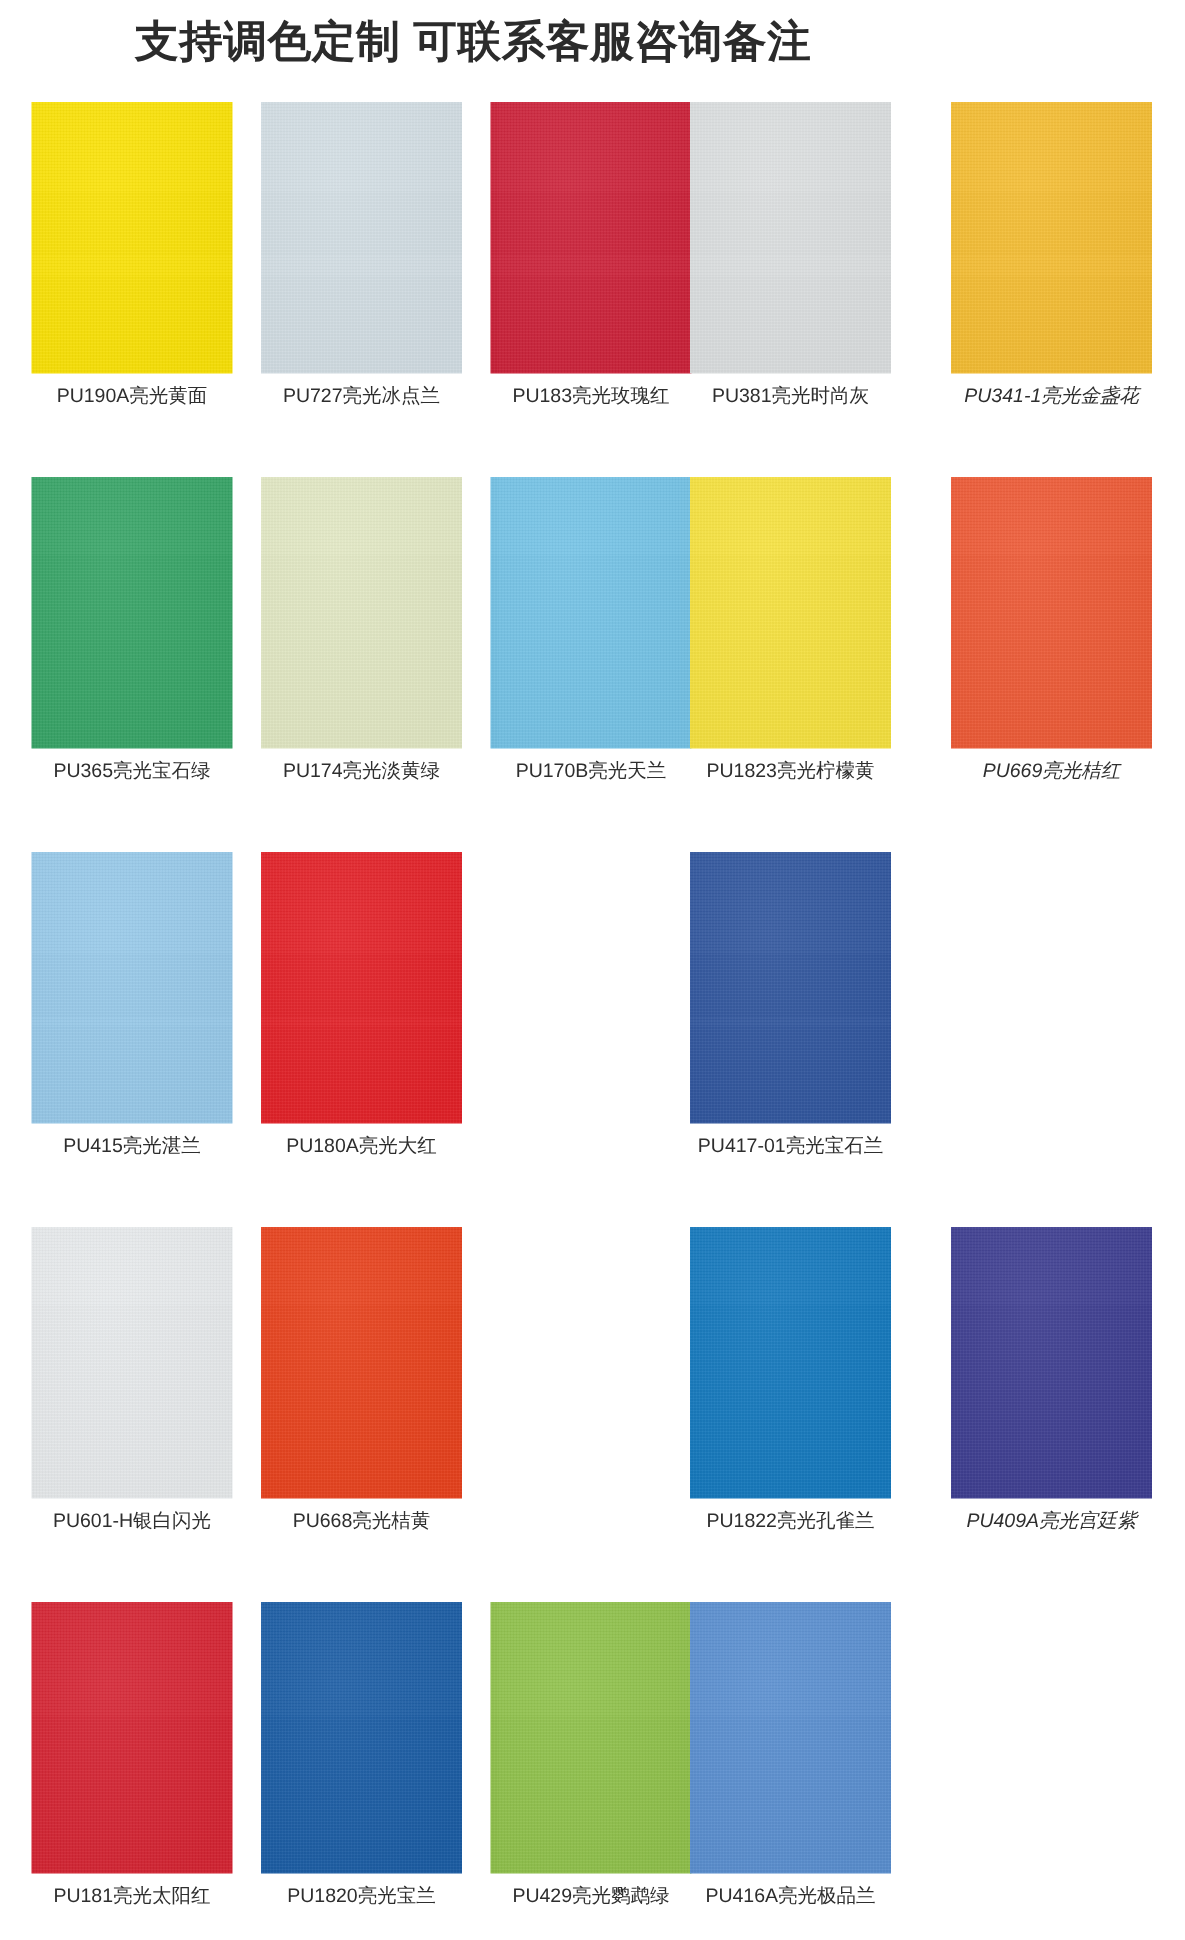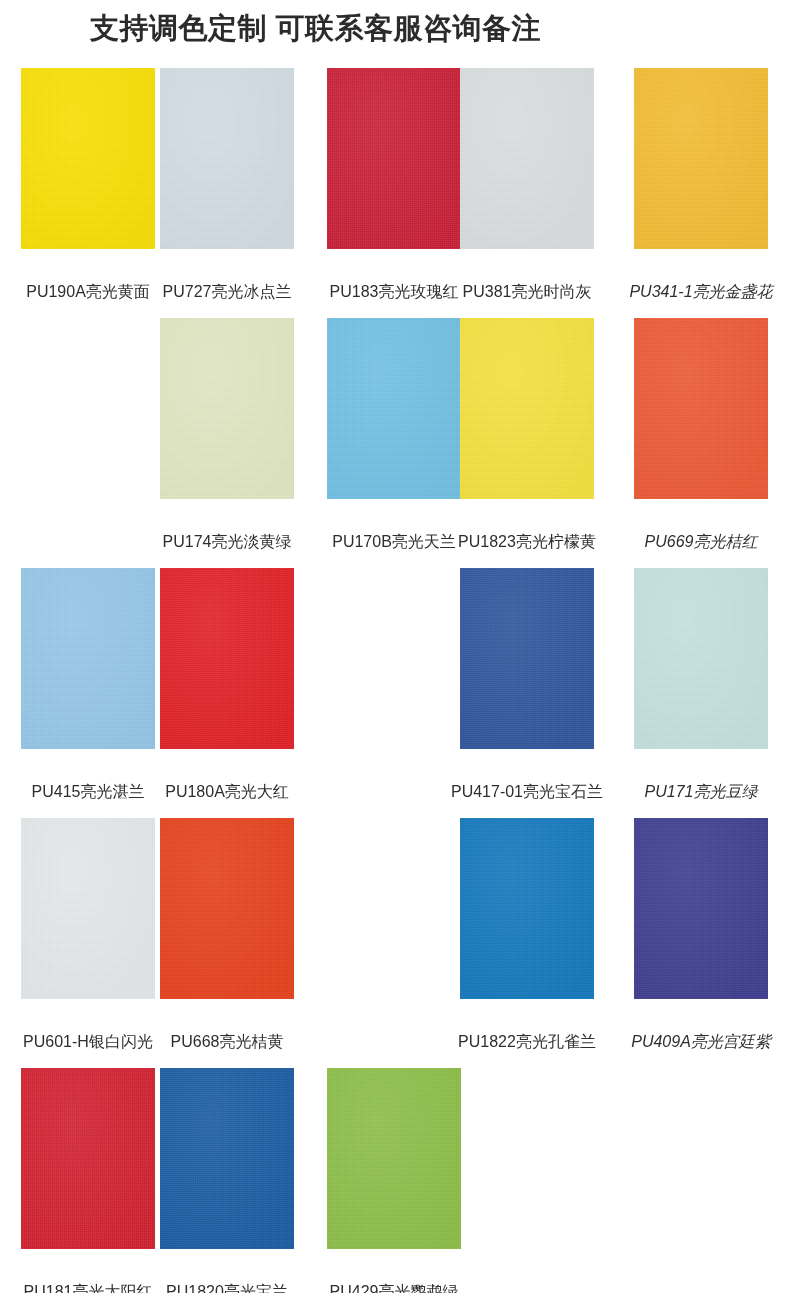--- a/index.html
+++ b/index.html
@@ -44,21 +44,21 @@
   .row {
     position: relative;
     height: 250px;
   }
   .cell {
     position: absolute;
     top: 0;
     width: 134px;
   }
   .cell.c0 { left: 0px; }
-  .cell.c1 { left: 139px; }
+  .cell.c1 { left: 153px; }
   .cell.c2 { left: 306px; }
   .cell.c3 { left: 439px; }
   .cell.c4 { left: 613px; font-style: italic; }
 
   .swatch {
     width: 134px;
     height: 181px;
     display: block;
     position: relative;
     overflow: hidden;
@@ -79,26 +79,25 @@
     inset: 0;
     background: radial-gradient(ellipse at 38% 30%, rgba(255,255,255,0.06), rgba(0,0,0,0.025) 85%);
     pointer-events: none;
   }
   .caption {
     position: absolute;
     left: -12px;
     top: 188px;
     width: 158px;
     text-align: center;
-    font-size: 16px;
+    font-size: 13px;
     line-height: 16px;
     color: #2e2e2e;
     white-space: nowrap;
     font-weight: normal;
-    margin-top: 28px;
   }
 </style>
 </head>
 <body>
 
 <div id="page">
 
   <div class="title">支持调色定制 可联系客服咨询备注</div>
 
   <div class="grid" id="swatch-grid">
@@ -120,20 +119,24 @@
         <div class="swatch" style="background-color: rgb(220, 223, 224);"></div>
         <div class="caption">PU381亮光时尚灰</div>
       </div>
       <div class="cell c4">
         <div class="swatch" style="background-color: rgb(245, 190, 51);"></div>
         <div class="caption">PU341-1亮光金盏花</div>
       </div>
     </div>
 
     <div class="row">
+      <div class="cell c0">
+        <div class="swatch" style="background-color: rgb(53, 163, 101);"></div>
+        <div class="caption">PU365亮光宝石绿</div>
+      </div>
       <div class="cell c1">
         <div class="swatch" style="background-color: rgb(226, 232, 196);"></div>
         <div class="caption">PU174亮光淡黄绿</div>
       </div>
       <div class="cell c2">
         <div class="swatch" style="background-color: rgb(115, 194, 229);"></div>
         <div class="caption">PU170B亮光天兰</div>
       </div>
       <div class="cell c3">
         <div class="swatch" style="background-color: rgb(247, 226, 63);"></div>
@@ -151,24 +154,20 @@
         <div class="caption">PU415亮光湛兰</div>
       </div>
       <div class="cell c1">
         <div class="swatch" style="background-color: rgb(227, 33, 40);"></div>
         <div class="caption">PU180A亮光大红</div>
       </div>
       <div class="cell c3">
         <div class="swatch" style="background-color: rgb(49, 86, 158);"></div>
         <div class="caption">PU417-01亮光宝石兰</div>
       </div>
-      <div class="cell c4">
-        <div class="swatch" style="background-color: rgb(198, 226, 224);"></div>
-        <div class="caption">PU171亮光豆绿</div>
-      </div>
     </div>
 
     <div class="row">
       <div class="cell c0">
         <div class="swatch" style="background-color: rgb(230, 233, 235);"></div>
         <div class="caption">PU601-H银白闪光</div>
       </div>
       <div class="cell c1">
         <div class="swatch" style="background-color: rgb(232, 66, 29);"></div>
         <div class="caption">PU668亮光桔黄</div>
@@ -189,16 +188,20 @@
         <div class="caption">PU181亮光太阳红</div>
       </div>
       <div class="cell c1">
         <div class="swatch" style="background-color: rgb(27, 93, 165);"></div>
         <div class="caption">PU1820亮光宝兰</div>
       </div>
       <div class="cell c2">
         <div class="swatch" style="background-color: rgb(142, 192, 73);"></div>
         <div class="caption">PU429亮光鹦鹉绿</div>
       </div>
+      <div class="cell c3">
+        <div class="swatch" style="background-color: rgb(90, 143, 208);"></div>
+        <div class="caption">PU416A亮光极品兰</div>
+      </div>
     </div>
   </div>
 
 </div>
 
 </body></html>

